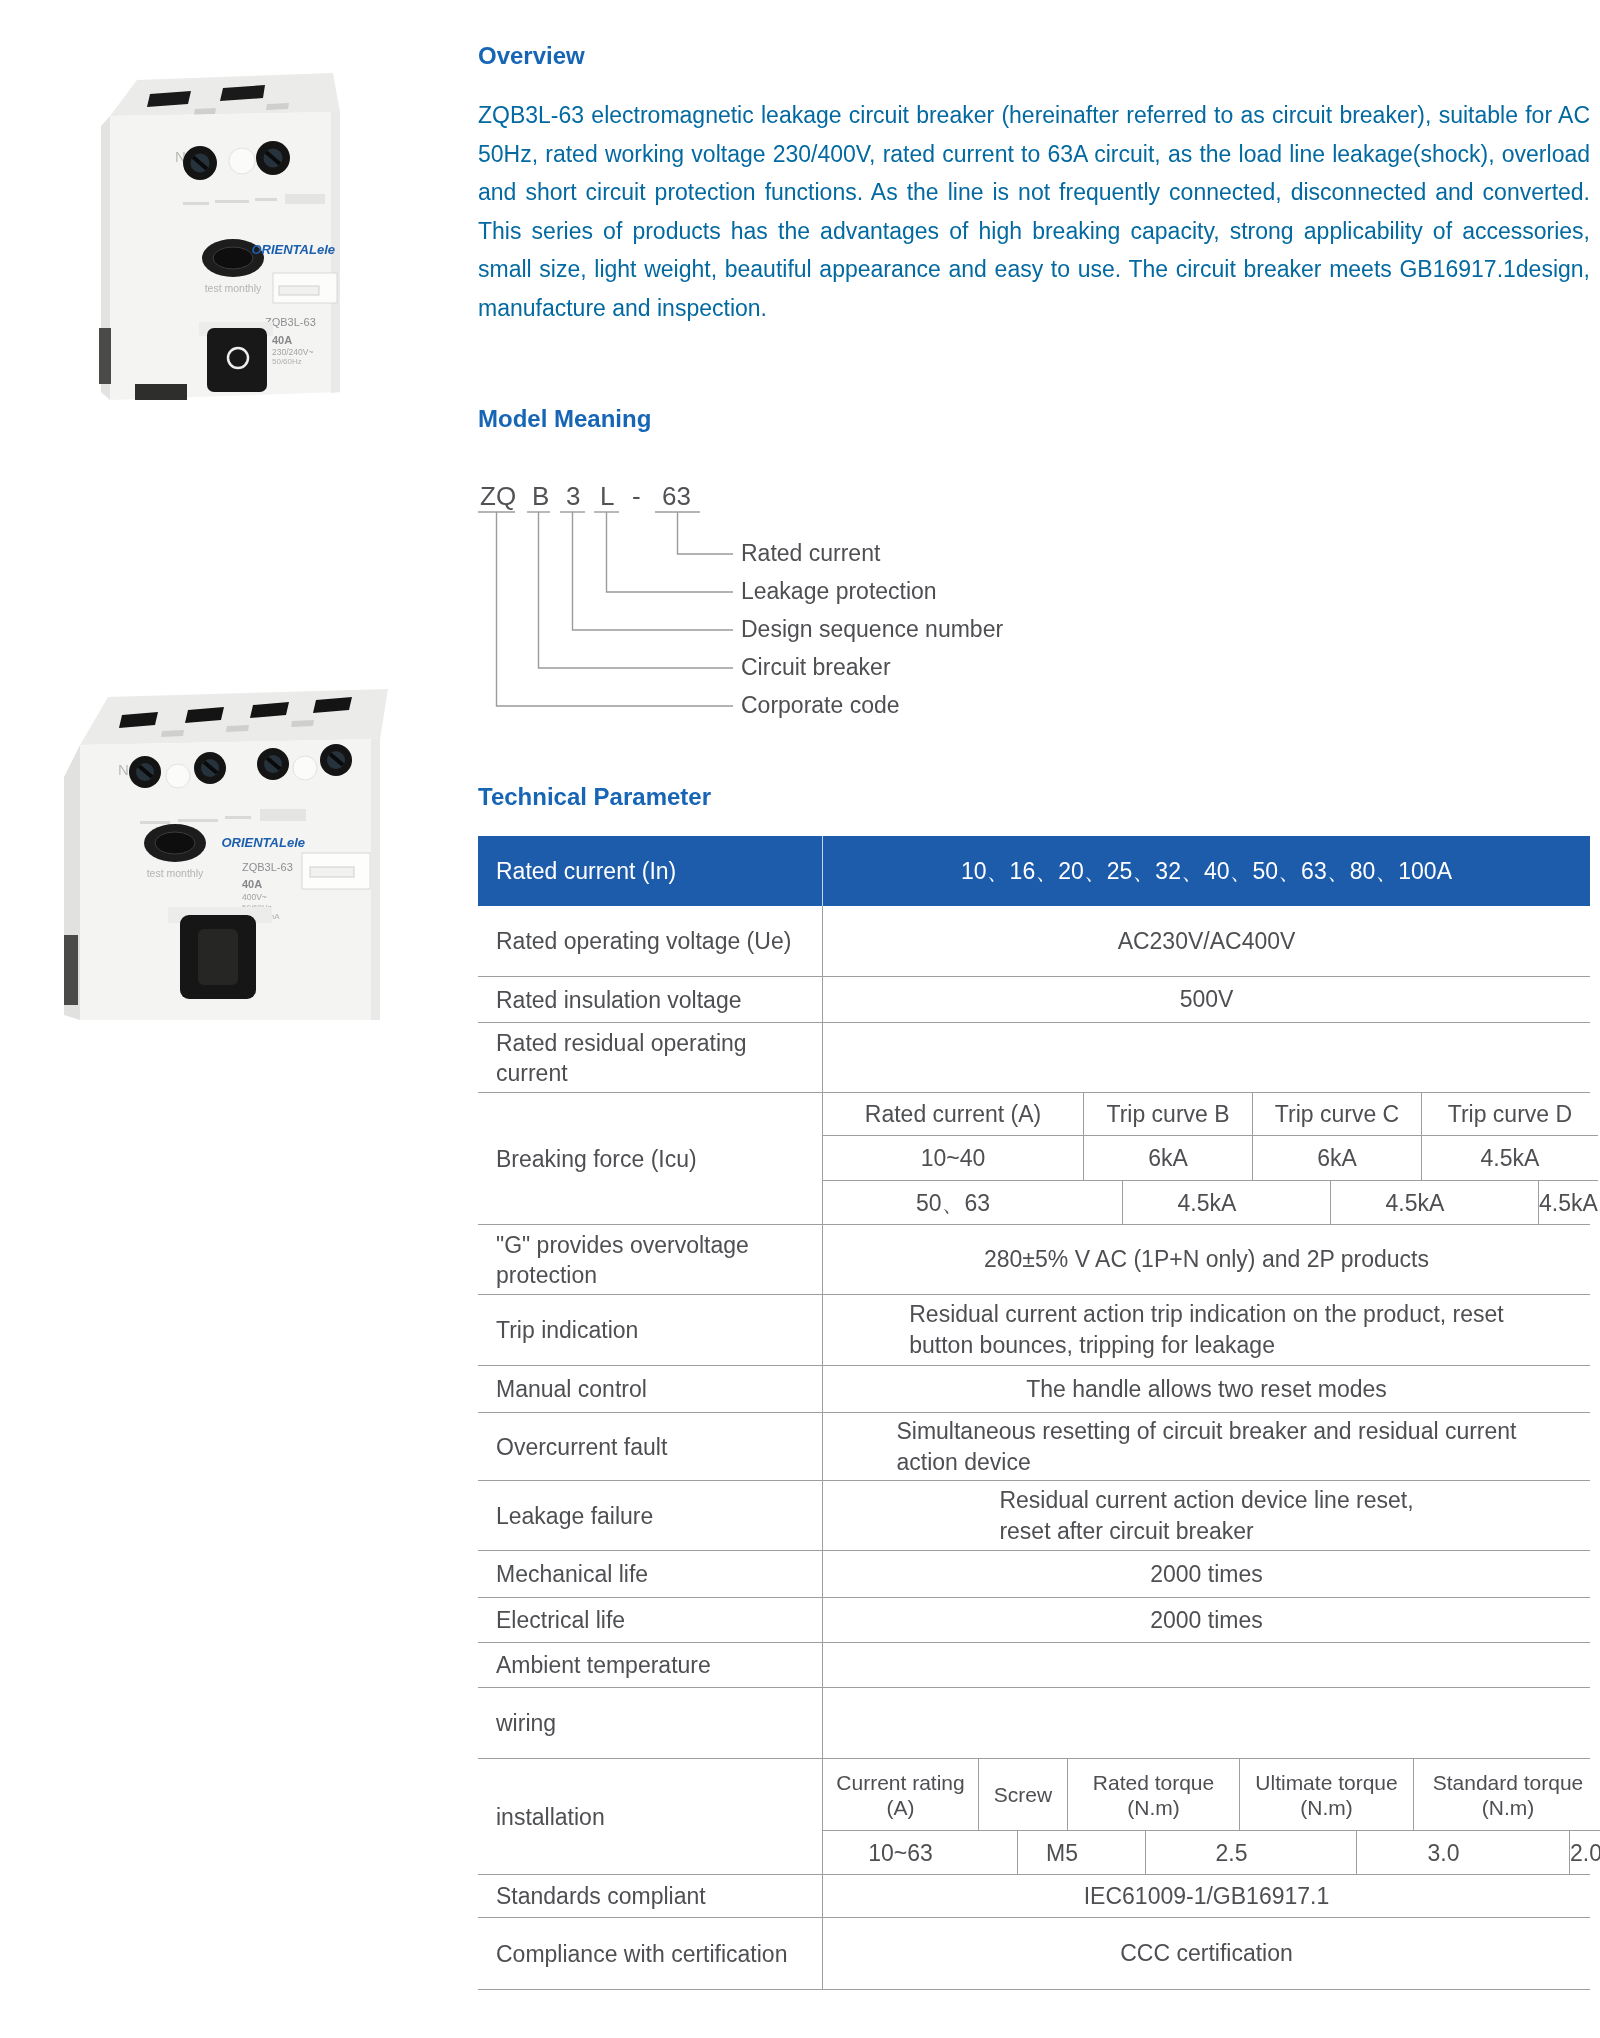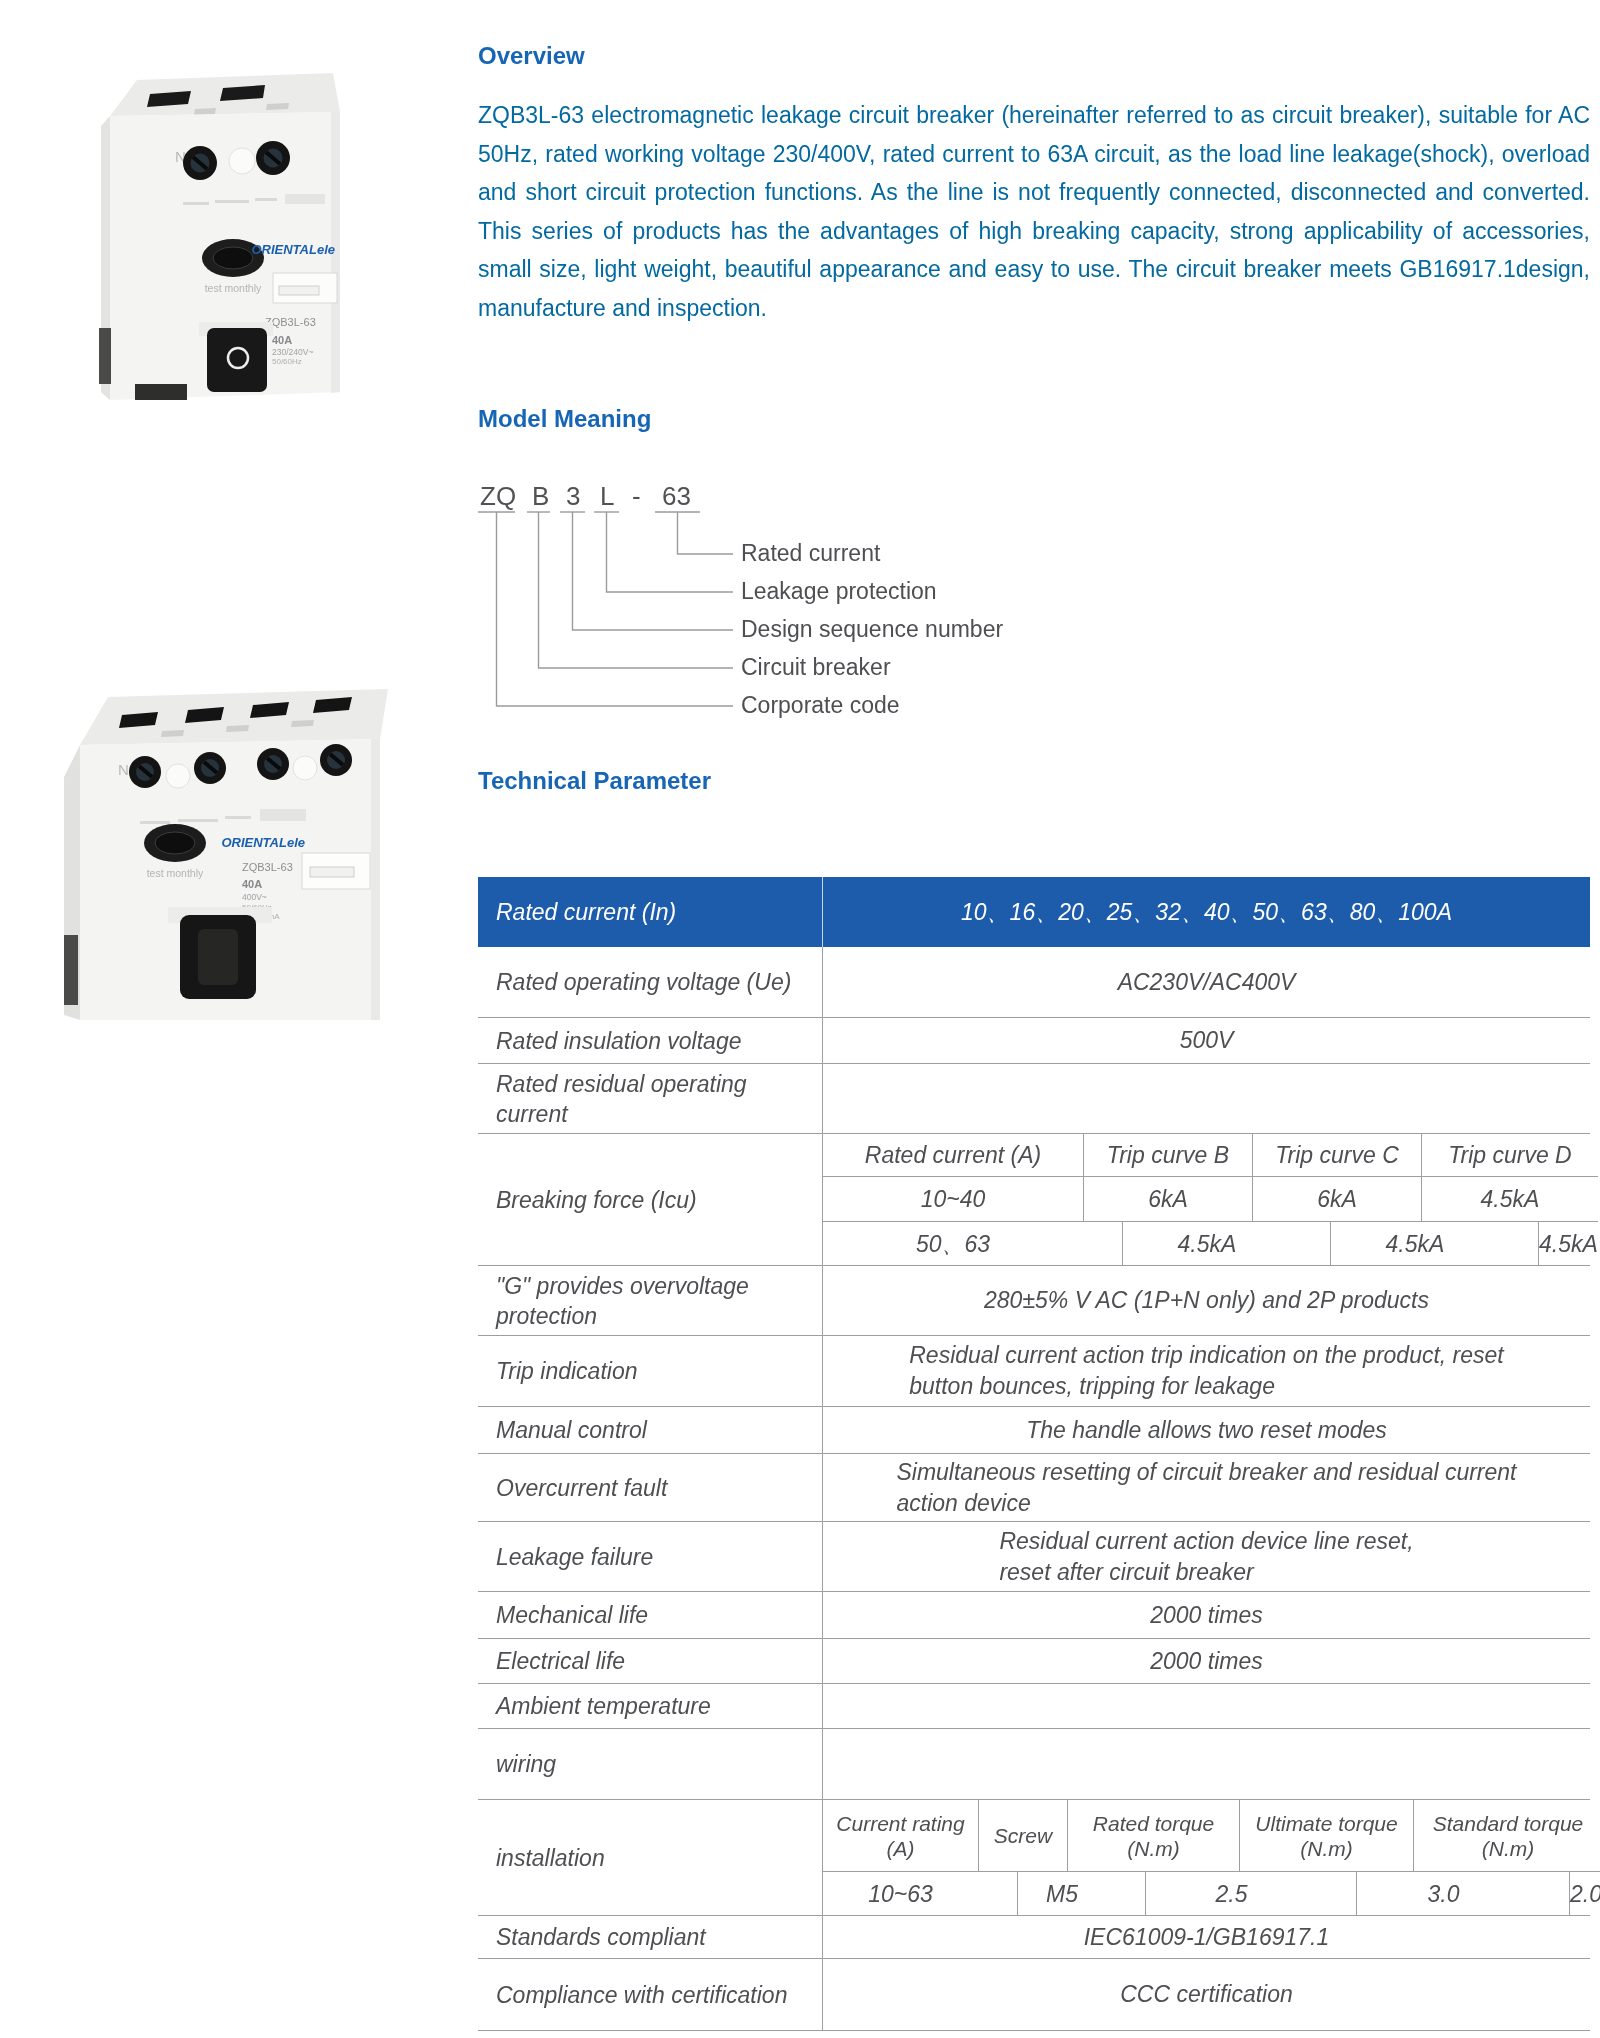--- a/index.html
+++ b/index.html
@@ -2,30 +2,30 @@
 <html><head>
 <meta charset="utf-8">
 <style>
   html,body{margin:0;padding:0;background:#fff;}
   .page{position:relative;width:1600px;height:2038px;background:#ffffff;overflow:hidden;
         font-family:"Liberation Sans","DejaVu Sans",sans-serif;color:#4e4f52;}
   .col{position:absolute;left:478px;top:0;width:1112px;}
   .sec-title{position:absolute;left:0;margin:0;font-size:24px;font-weight:bold;color:#1765b5;}
   .t-overview{top:42px;}
   .t-model{top:405px;}
-  .t-tech{top:767px;text-align:right;}
+  .t-tech{top:783px;text-align:right;}
   .para{position:absolute;left:0;top:96px;width:1112px;margin:0;font-size:23px;line-height:38.5px;
         color:#0369a1;text-align:justify;}
   .diagram{position:absolute;left:0;top:465px;}
   .diagram text{font-family:"Liberation Sans","DejaVu Sans",sans-serif;}
   .diagram .code{font-size:26px;fill:#515256;}
   .diagram .dlabel{font-size:23px;fill:#4e4f52;}
   .diagram line,.diagram polyline{stroke:#9b9b9b;stroke-width:1.4;fill:none;}
   
-  .ptable{position:absolute;left:0;top:877px;width:1112px;font-style:italic;}
+  .ptable{position:absolute;left:0;top:836px;width:1112px;}
   .trow{display:grid;grid-template-columns:345px 1fr;box-sizing:border-box;border-bottom:1px solid #9e9e9e;}
   .tl{display:flex;align-items:center;padding-left:18px;font-size:23px;line-height:30px;color:#4e4f52;
       border-right:1px solid #9e9e9e;box-sizing:border-box;}
   .tv{display:flex;align-items:center;justify-content:center;font-size:23px;
       line-height:31px;color:#4e4f52;white-space:pre-line;box-sizing:border-box;}
   .thead{background:#1d5cab;border-bottom:none;}
   .thead .tl{color:#ffffff;border-right:1px solid rgba(255,255,255,.75);}
   .thead .tv{color:#ffffff;}
   .tsub{display:block;}
   .srow{display:grid;box-sizing:border-box;border-bottom:1px solid #9e9e9e;}

